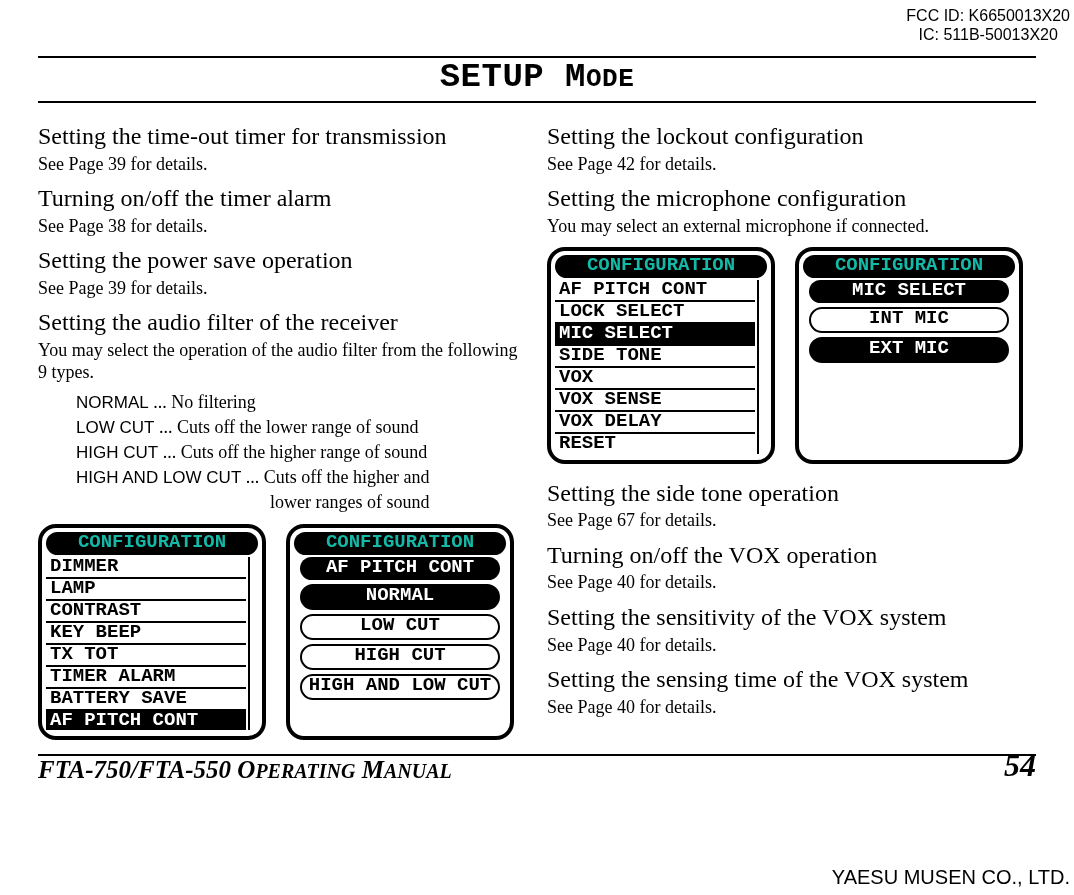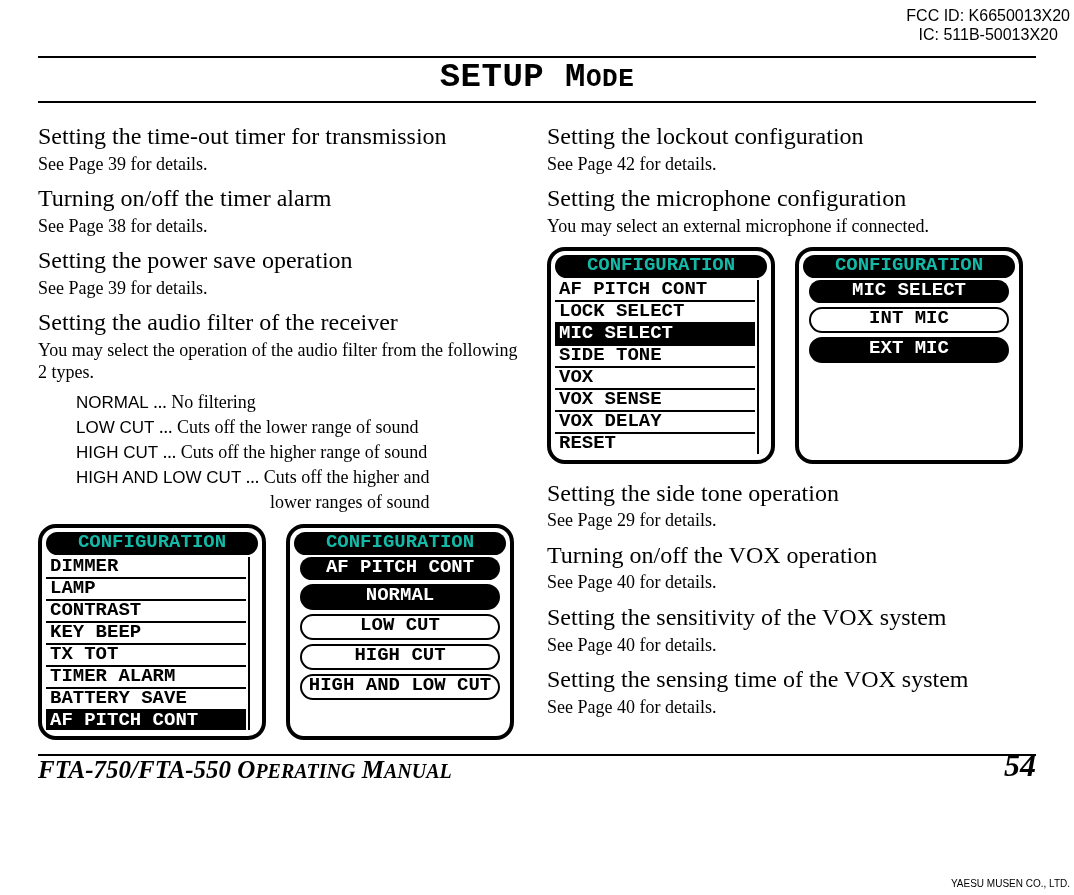--- a/index.html
+++ b/index.html
@@ -171,21 +171,21 @@
     font-style: italic;
     font-weight: bold;
     font-size: 32px;
     margin-top: -14px;
   }
   .company {
     position: absolute;
     right: 4px;
     bottom: 6px;
     font-family: Arial, Helvetica, sans-serif;
-    font-size: 10px;
+    font-size: 20px;
   }
 </style>
 </head>
 <body>
 
 <div class="page">
 
   <div class="top-ids">
     <div>FCC ID: K6650013X20</div>
     <div>IC: 511B-50013X20</div>
@@ -203,21 +203,21 @@
       <p class="sect-heading">Setting the time-out timer for transmission</p>
       <p class="subtext">See Page 39 for details.</p>
 
       <p class="sect-heading">Turning on/off the timer alarm</p>
       <p class="subtext">See Page 38 for details.</p>
 
       <p class="sect-heading">Setting the power save operation</p>
       <p class="subtext">See Page 39 for details.</p>
 
       <p class="sect-heading">Setting the audio filter of the receiver</p>
-      <p class="subtext">You may select the operation of the audio filter from the following 2 types.</p>
+      <p class="subtext">You may select the operation of the audio filter from the following 9 types.</p>
 
       <div class="filter-list">
         <div><span class="label">NORMAL</span><span> ... No filtering</span></div>
         <div><span class="label">LOW CUT</span><span> ... Cuts off the lower range of sound</span></div>
         <div><span class="label">HIGH CUT</span><span> ... Cuts off the higher range of sound</span></div>
         <div>
           <span class="filter-last-wrap"><span class="label">HIGH AND LOW CUT</span><span> ... Cuts off the higher and</span></span>
           <span class="filter-cont">lower ranges of sound</span>
         </div>
       </div>
@@ -278,21 +278,21 @@
         </div>
         <div class="panel">
           <div class="panel-title">CONFIGURATION</div>
           <div class="sub-header">MIC SELECT</div>
           <div class="option">INT MIC</div>
           <div class="option selected">EXT MIC</div>
         </div>
       </div>
 
       <p class="sect-heading" style="margin-top:16px">Setting the side tone operation</p>
-      <p class="subtext">See Page 29 for details.</p>
+      <p class="subtext">See Page 67 for details.</p>
 
       <p class="sect-heading">Turning on/off the VOX operation</p>
       <p class="subtext">See Page 40 for details.</p>
 
       <p class="sect-heading">Setting the sensitivity of the VOX system</p>
       <p class="subtext">See Page 40 for details.</p>
 
       <p class="sect-heading">Setting the sensing time of the VOX system</p>
       <p class="subtext">See Page 40 for details.</p>
     </div>

